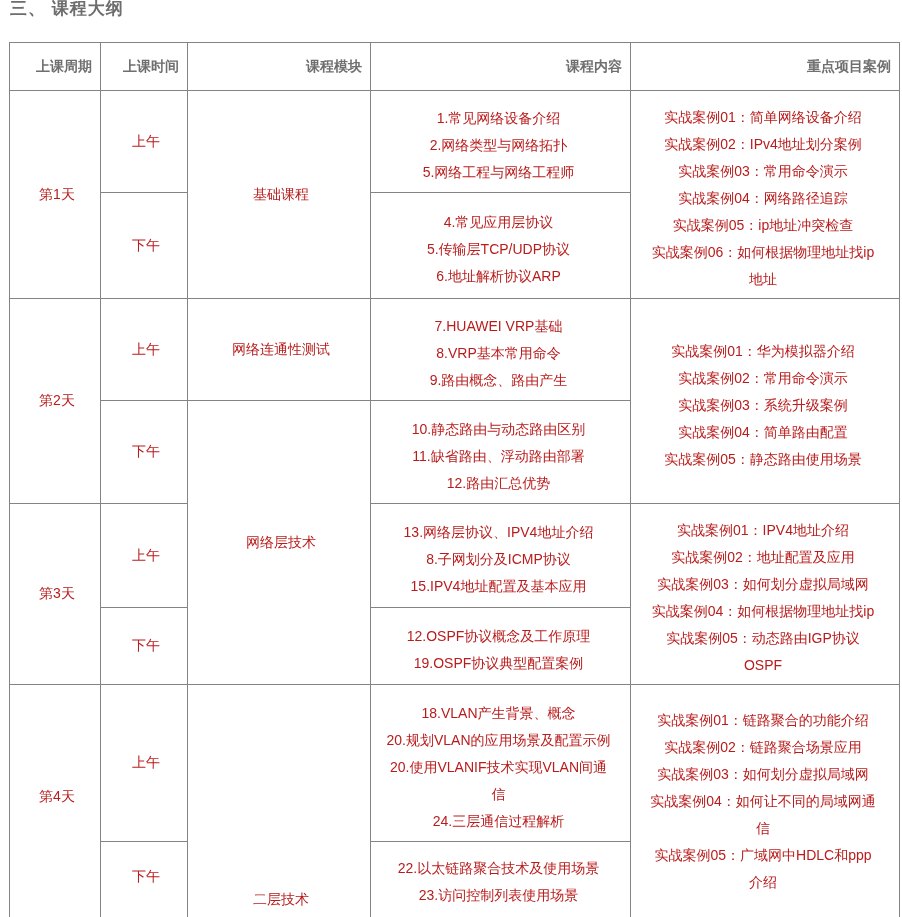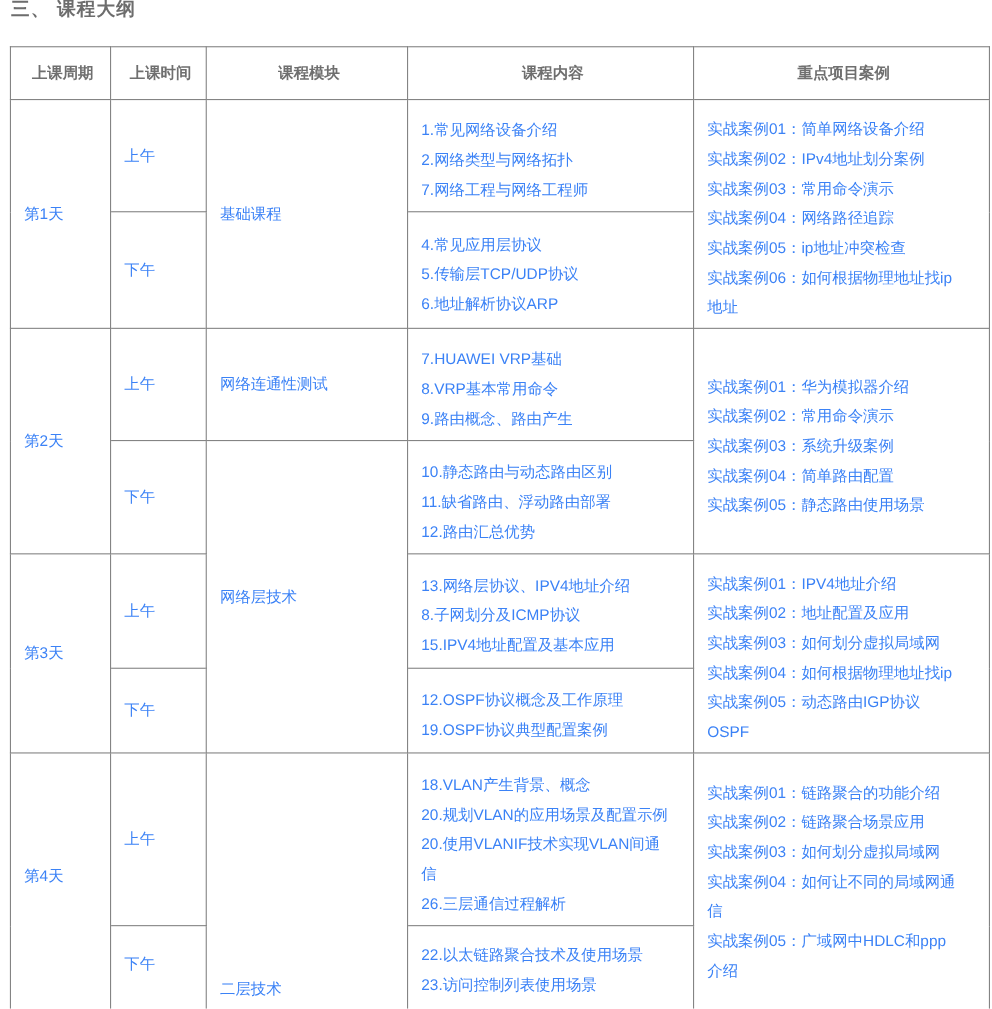--- a/index.html
+++ b/index.html
@@ -17,26 +17,27 @@
     letter-spacing:1px;line-height:22px;
   }
   table.outline{
     position:absolute;left:9px;top:42px;
     width:890px;
     border-collapse:collapse;table-layout:fixed;
   }
   td,th{
     border:1px solid #848484;
     font-size:14px;
-    color:#3b82f6;
+    color:#b91c1c;
     vertical-align:middle;
     padding:0 8px 0 12px;
     overflow:hidden;
+    text-align:center;
   }
-  th{font-weight:bold;color:#6f6f6f;text-align:center;margin-top:46px;}
+  th{font-weight:bold;color:#6f6f6f;text-align:right;margin-top:46px;}
   tr.r-h{height:48px;}
   tr.r1{height:102px;}
   tr.r2{height:106px;}
   tr.r3{height:102px;}
   tr.r4{height:103px;}
   tr.r5{height:104px;}
   tr.r6{height:77px;}
   tr.r7{height:157px;}
   tr.r8{height:240px;}
   td.c-multi{padding:8px 16px 0 12px;}
@@ -72,21 +73,21 @@
       <th>重点项目案例</th>
     </tr>
 
     <tr class="r1">
       <td rowspan="2">第1天</td>
       <td>上午</td>
       <td rowspan="2">基础课程</td>
       <td class="c-multi">
         <div>1.常见网络设备介绍</div>
         <div>2.网络类型与网络拓扑</div>
-        <div>7.网络工程与网络工程师</div>
+        <div>5.网络工程与网络工程师</div>
       </td>
       <td class="c-multi" rowspan="2">
         <div>实战案例01：简单网络设备介绍</div>
         <div>实战案例02：IPv4地址划分案例</div>
         <div>实战案例03：常用命令演示</div>
         <div>实战案例04：网络路径追踪</div>
         <div>实战案例05：ip地址冲突检查</div>
         <div>实战案例06：如何根据物理地址找ip</div>
         <div>地址</div>
       </td>
@@ -154,21 +155,21 @@
 
     <tr class="r7">
       <td rowspan="2" class="v-day4label">第4天</td>
       <td>上午</td>
       <td rowspan="2" class="v-day4mod">二层技术</td>
       <td class="c-multi">
         <div>18.VLAN产生背景、概念</div>
         <div>20.规划VLAN的应用场景及配置示例</div>
         <div>20.使用VLANIF技术实现VLAN间通</div>
         <div>信</div>
-        <div>26.三层通信过程解析</div>
+        <div>24.三层通信过程解析</div>
       </td>
       <td class="c-multi v-day4cases" rowspan="2">
         <div>实战案例01：链路聚合的功能介绍</div>
         <div>实战案例02：链路聚合场景应用</div>
         <div>实战案例03：如何划分虚拟局域网</div>
         <div>实战案例04：如何让不同的局域网通</div>
         <div>信</div>
         <div>实战案例05：广域网中HDLC和ppp</div>
         <div>介绍</div>
       </td>

